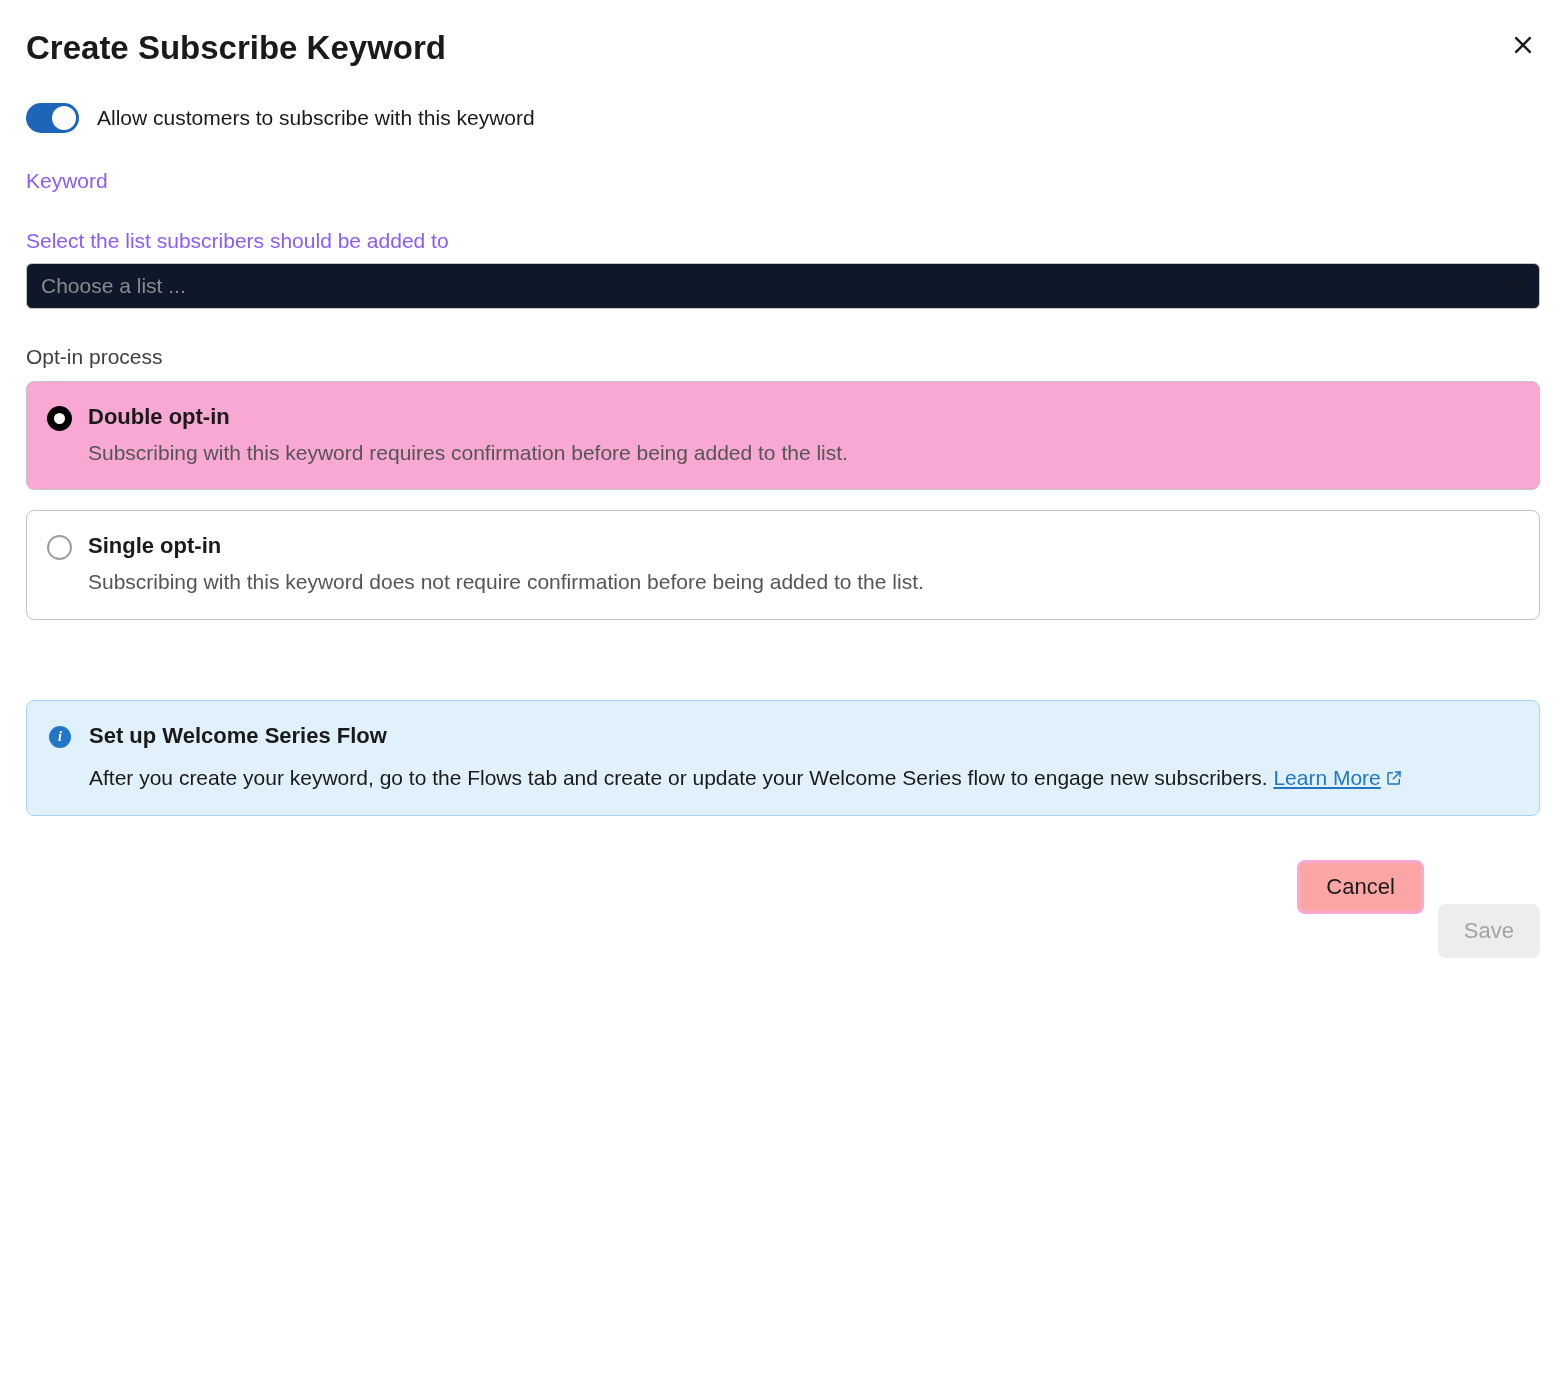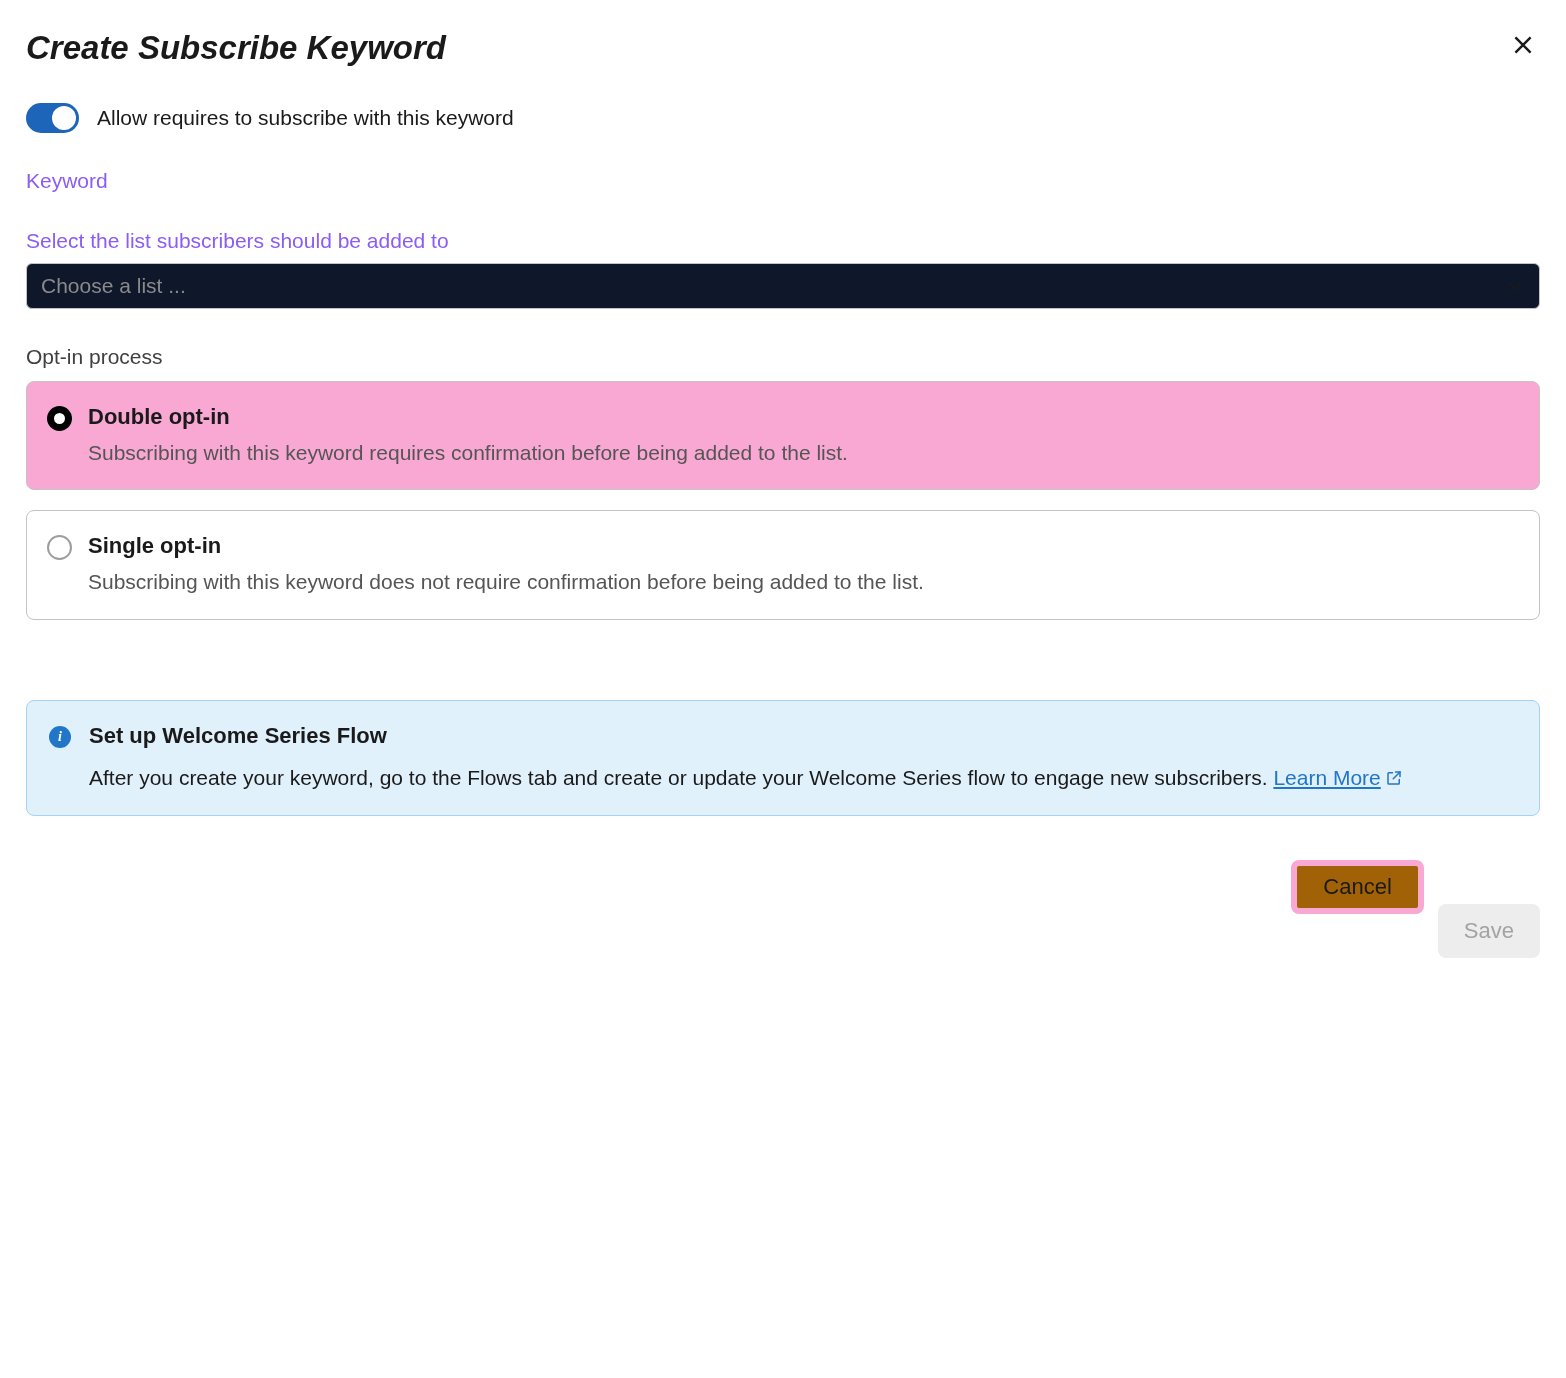--- a/index.html
+++ b/index.html
@@ -12,21 +12,20 @@
       background: #ffffff;
       padding: 28px 26px;
       color: #1a1a1a;
       font-size: 21px;
     }
     .header {
       display: flex;
       justify-content: space-between;
       align-items: center;
       margin-bottom: 36px;
-      font-style: italic;
     }
     .page-title {
       font-size: 33px;
       font-weight: 700;
       color: #1a1a1a;
     }
     .close-icon {
       cursor: pointer;
       padding: 4px;
     }
@@ -221,22 +220,22 @@
       height: 54px;
       padding: 0 26px;
       border-radius: 8px;
       font-size: 22px;
       font-weight: 500;
       font-family: inherit;
       cursor: pointer;
       border: none;
     }
     .btn-cancel {
-      background: #a16207;
-      border: 6px solid #f9a8d4;
+      background: #fca5a5;
+      border: 3px solid #f9a8d4;
       color: #1a1a1a;
     }
     .btn-save {
       background: #ededed;
       color: #a3a3a3;
       cursor: default;
       margin-top: 44px;
     }
   </style>
 </head>
@@ -248,21 +247,21 @@
     <svg viewBox="0 0 24 24" fill="none">
       <path d="M5 5 L19 19 M19 5 L5 19"></path>
     </svg>
   </div>
 </div>
 
 <div class="toggle-row">
   <div class="toggle">
     <div class="toggle-knob"></div>
   </div>
-  <span class="toggle-label">Allow requires to subscribe with this keyword</span>
+  <span class="toggle-label">Allow customers to subscribe with this keyword</span>
 </div>
 
 <div class="field-group">
   <label class="field-label">Keyword</label>
 </div>
 
 <div class="field-group">
   <label class="field-label">Select the list subscribers should be added to</label>
   <div class="select-wrap">
     <div class="select-input">

